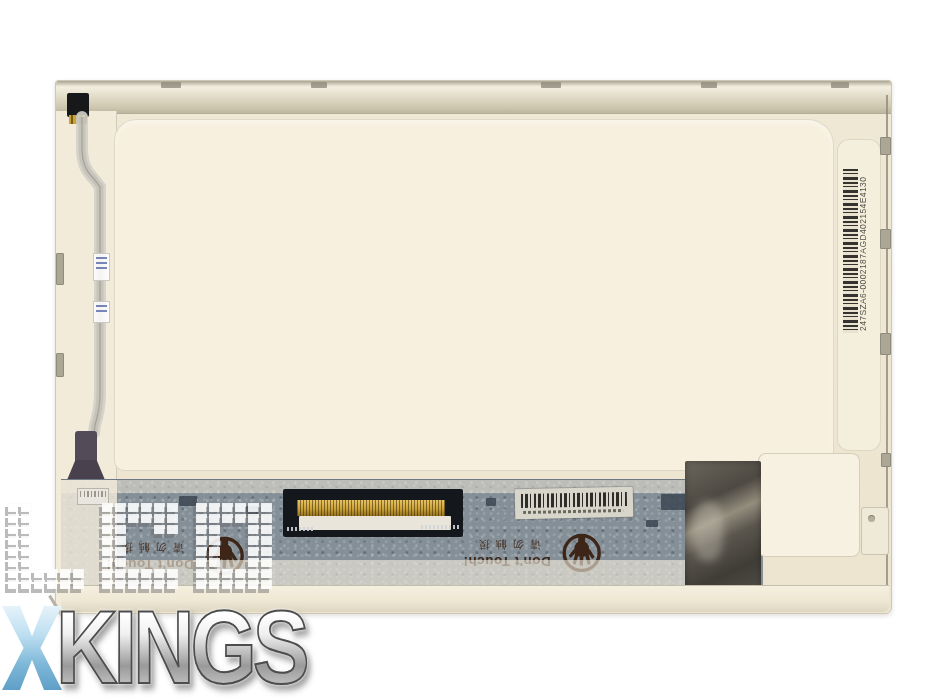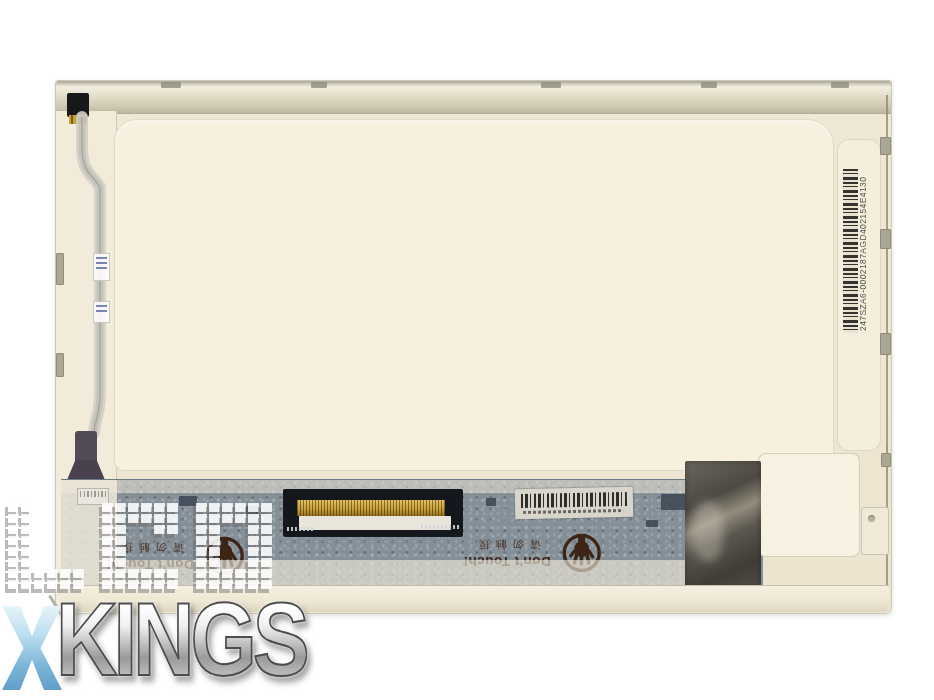--- a/index.html
+++ b/index.html
@@ -114,21 +114,21 @@
 
   
   .wm-lcd{left:8px;top:503px;display:flex;gap:16px;z-index:30;}
   .px-letter{display:grid;grid-template-columns:repeat(6,13px);grid-auto-rows:11px;}
   .px-cell{width:13px;height:11px;}
   .px-cell.on{width:11px;height:9px;background:rgba(255,255,255,.88);
               box-shadow:-3px 4px 0 rgba(105,105,105,.45), inset 0 0 1px rgba(0,0,0,.12);}
   .wm-connector-line{left:57px;top:593px;width:3px;height:34px;background:#b5b1a5;
                      transform:rotate(-32deg);z-index:29;}
 
-  .wm-kings{left:2px;top:588px;z-index:31;display:flex;align-items:center;}
+  .wm-kings{left:2px;top:588px;z-index:31;display:flex;align-items:flex-end;}
   .kings-x{width:60px;height:84px;margin-top:18px;
            background:linear-gradient(180deg,#e6f3fa 0%,#bcdef0 35%,#7db7d8 70%,#5f9fc7 100%);
            clip-path:polygon(0 0,30% 0,50% 36%,70% 0,100% 0,64% 50%,100% 100%,70% 100%,50% 64%,30% 100%,0 100%,36% 50%);
            filter:drop-shadow(0 0 1px #ffffff) drop-shadow(3px 4px 2px rgba(70,70,70,.55));}
   .kings-text{font-size:104px;line-height:86px;font-weight:bold;letter-spacing:-5px;
               margin-left:-6px;transform:scaleX(.82);transform-origin:left top;
               background:linear-gradient(180deg,#ffffff 12%,#f0f0f0 35%,#9a9a9a 72%,#c9c9c9 100%);
               -webkit-background-clip:text;background-clip:text;color:transparent;
               -webkit-text-stroke:2px #4d4d4d;
               filter:drop-shadow(0 0 1.5px #ffffff) drop-shadow(4px 5px 3px rgba(70,70,70,.5));}

